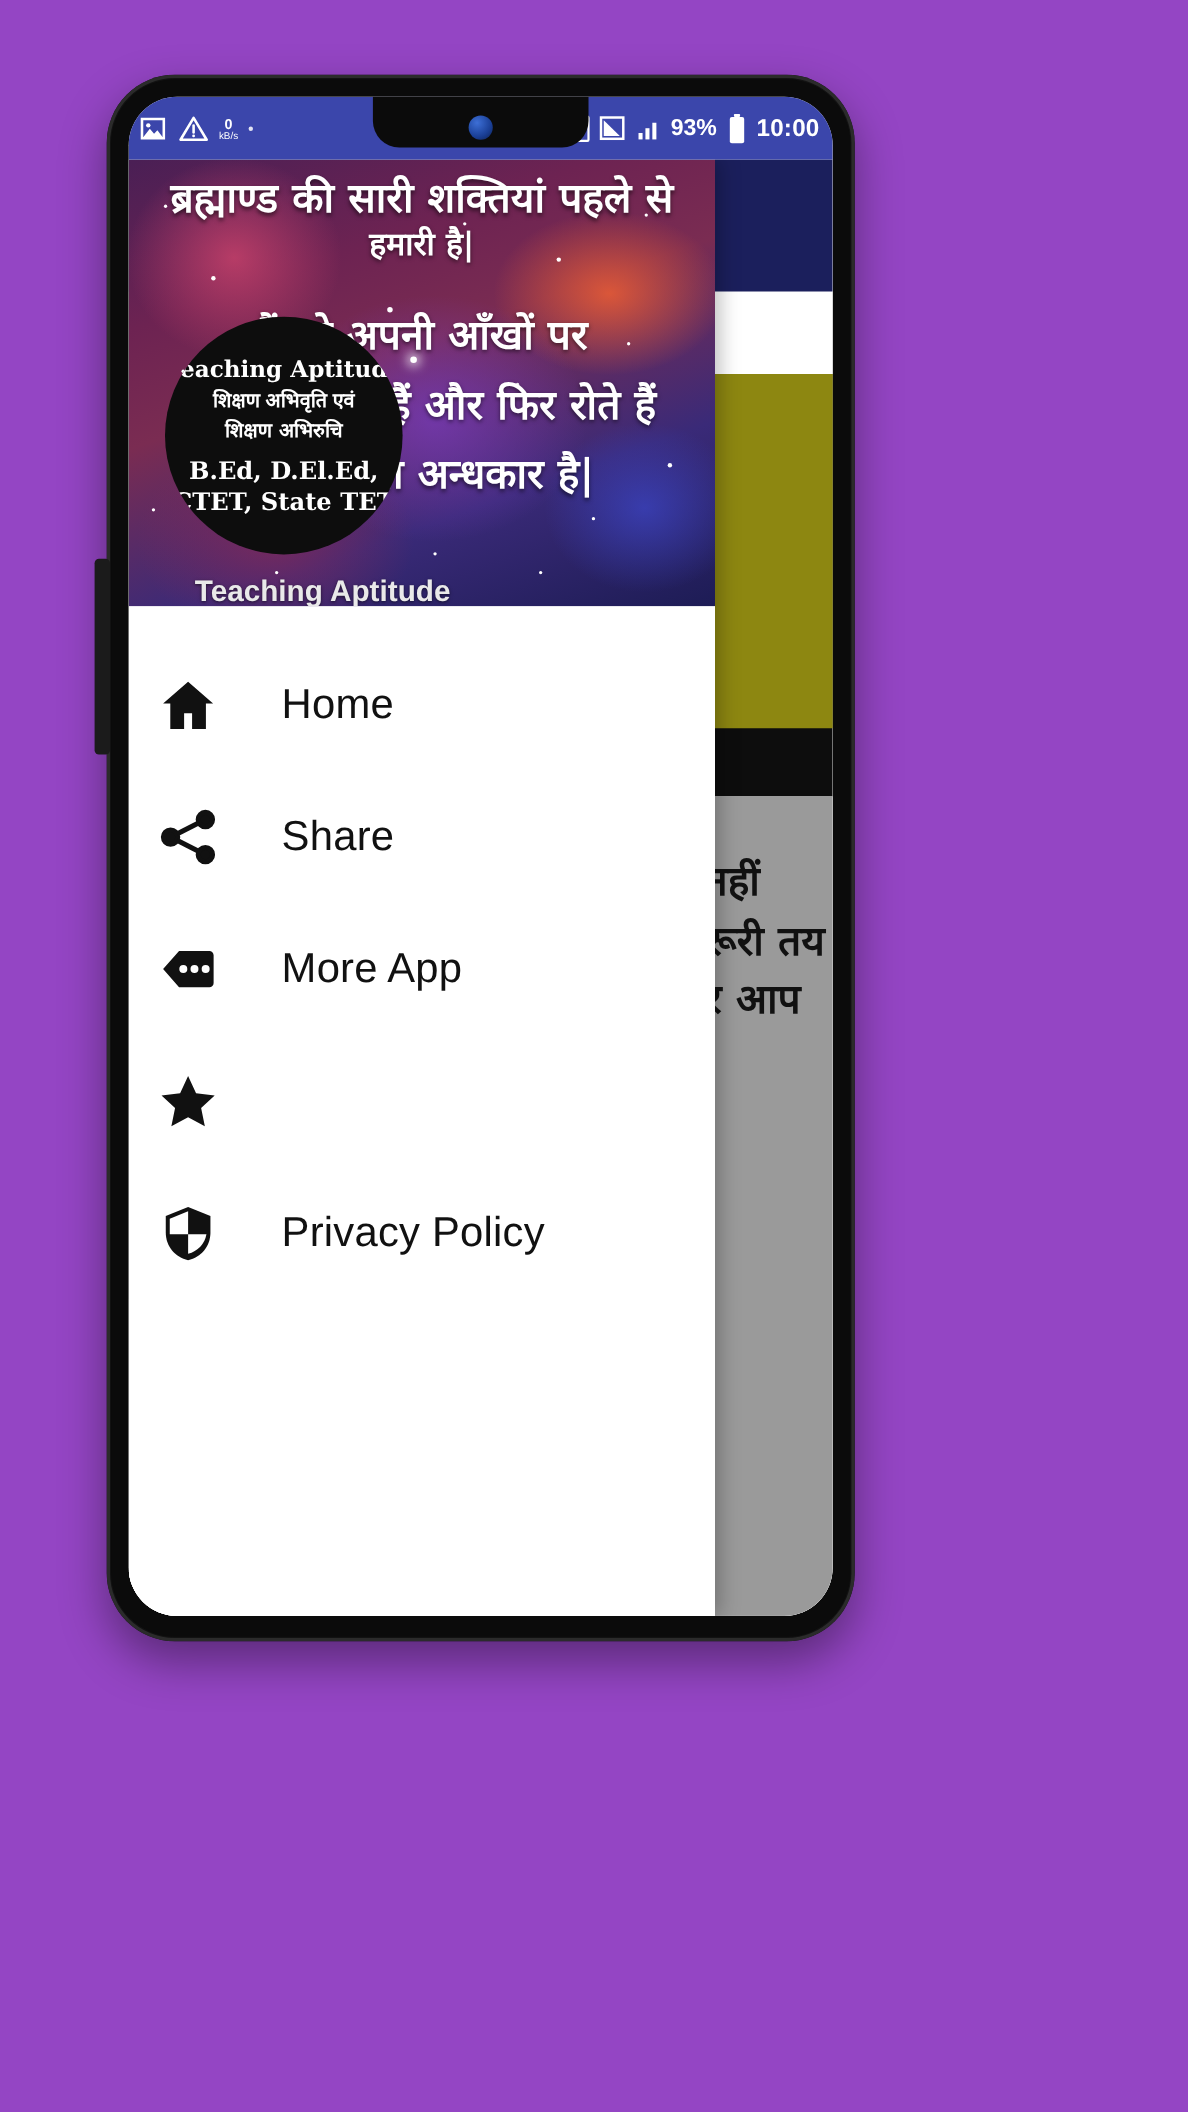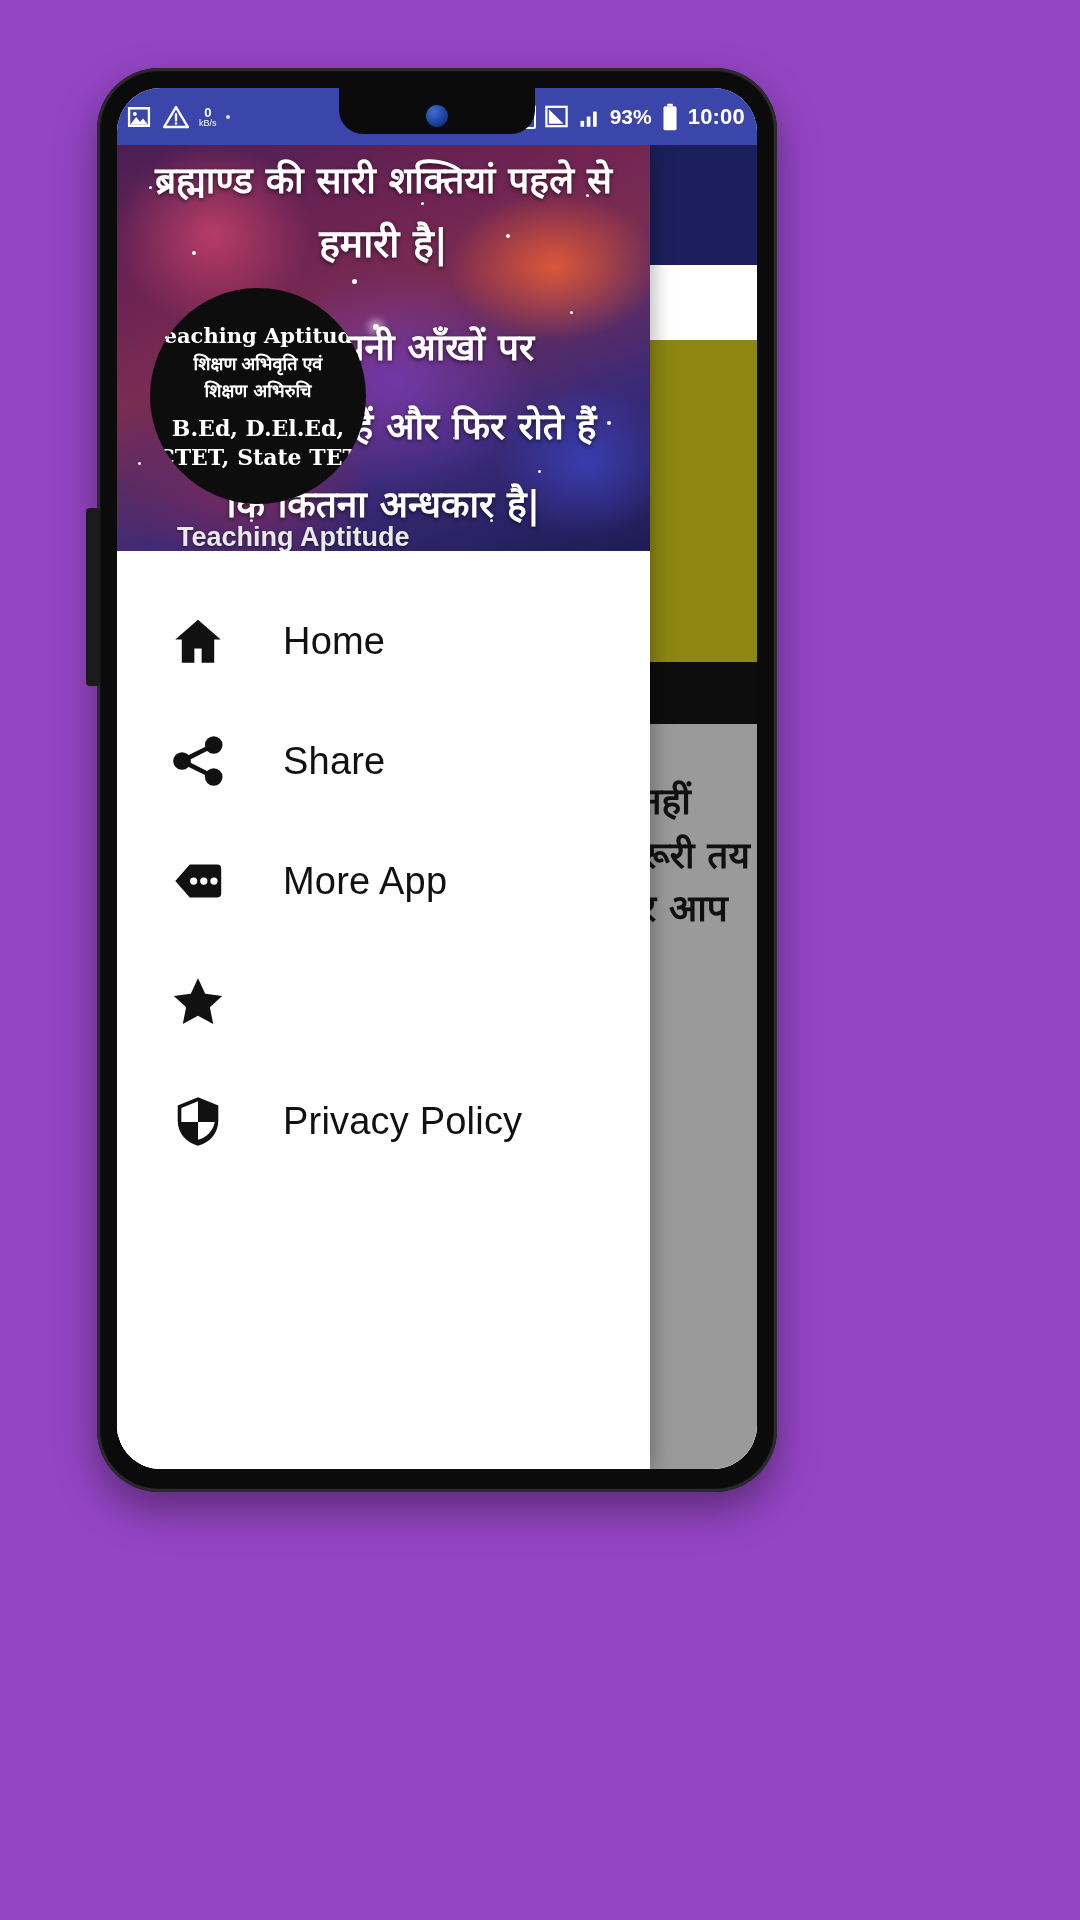--- a/index.html
+++ b/index.html
@@ -106,28 +106,28 @@
       radial-gradient(ellipse 130px 110px at 88% 78%, rgba(60,70,200,.7) 0%, rgba(60,70,200,0) 70%),
       radial-gradient(ellipse 180px 130px at 25% 85%, rgba(150,40,80,.6) 0%, rgba(150,40,80,0) 70%),
       linear-gradient(160deg,#4a1f55 0%, #6d2352 26%, #7a2c52 44%, #3a2a78 72%, #1d1c55 100%);
   }
   .stars{ position:absolute; inset:0; }
   .stars i{ position:absolute; background:#fff; border-radius:50%; }
 
   .hdr-text{
     position:absolute; left:0; top:0; width:533px; height:406px;
     display:flex; flex-direction:column; align-items:center; justify-content:flex-start;
-    padding-top:12px; gap:15px; z-index:3; pointer-events:none;
+    padding-top:12px; gap:0; z-index:3; pointer-events:none;
   }
   .hdr-line{
     color:#fff; font-family:"DejaVu Serif", serif; font-weight:700;
     font-size:37px; line-height:1.28; text-shadow:0 2px 4px rgba(0,0,0,.55);
     white-space:nowrap;
   }
-  .hdr-line.l2{ font-size:39px; }
+  .hdr-line.l2{ font-size:29px; }
 
   .logo-circle{
     position:absolute; left:33px; top:143px; width:216px; height:216px;
     border-radius:50%; background:#0d0d0d; z-index:6;
     display:flex; flex-direction:column; align-items:center; justify-content:center;
     gap:3px; overflow:hidden; padding:0 6px;
   }
   .logo-l1{ color:#fff; font-family:"DejaVu Serif", serif; font-weight:700; font-size:21px; white-space:nowrap; }
   .logo-l2{ color:#fff; font-family:Liberation Sans, sans-serif; font-weight:600; font-size:18px; white-space:nowrap; }
   .logo-l3{ color:#fff; font-family:"DejaVu Sans", sans-serif; font-weight:600; font-size:18px; white-space:nowrap; margin-bottom:10px; }
@@ -137,21 +137,21 @@
   .app-title-overlay{
     position:absolute; left:60px; top:405px; width:400px; z-index:7;
     color:#e9e9e9; font-size:27px; font-weight:600; white-space:nowrap;
     text-shadow:0 1px 3px rgba(0,0,0,.6);
     transform:translateY(-28px);
   }
 
   
   .menu{ padding-top:30px; background:#fff; }
   .menu-item{
-    display:flex; align-items:center; height:120px; padding-left:52px; cursor:pointer;
+    display:flex; align-items:center; height:120px; padding-left:25px; cursor:pointer;
   }
   .menu-ico{
     width:66px; min-width:66px; display:flex; align-items:center; justify-content:flex-start;
   }
   .menu-ico svg{ display:block; }
   .menu-label{
     font-size:38px; color:#111; font-weight:400; letter-spacing:.2px;
     margin-left:48px; font-family:"Liberation Sans", sans-serif;
   }
   .drawer-fill{ background:#fff; height:420px; }

